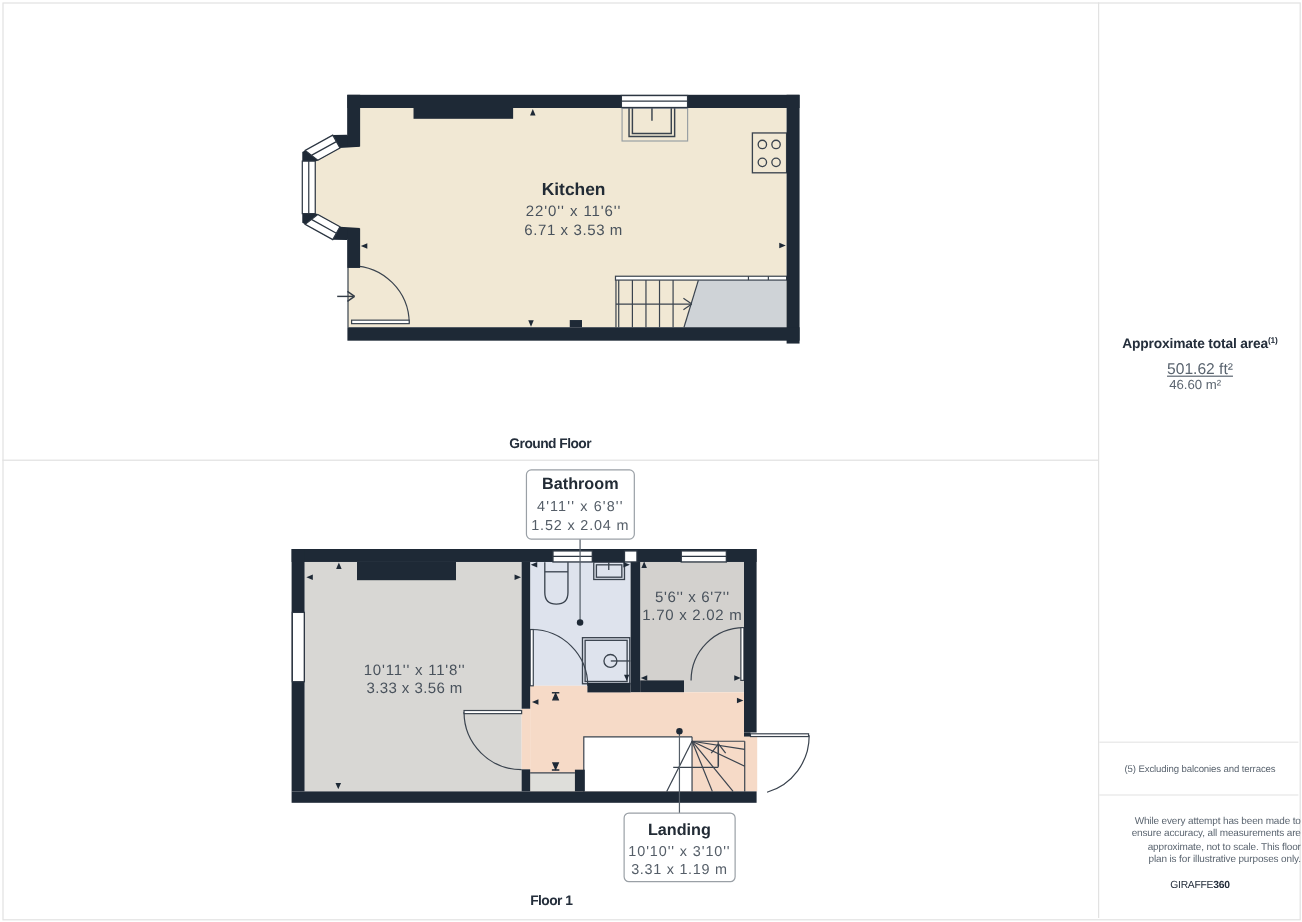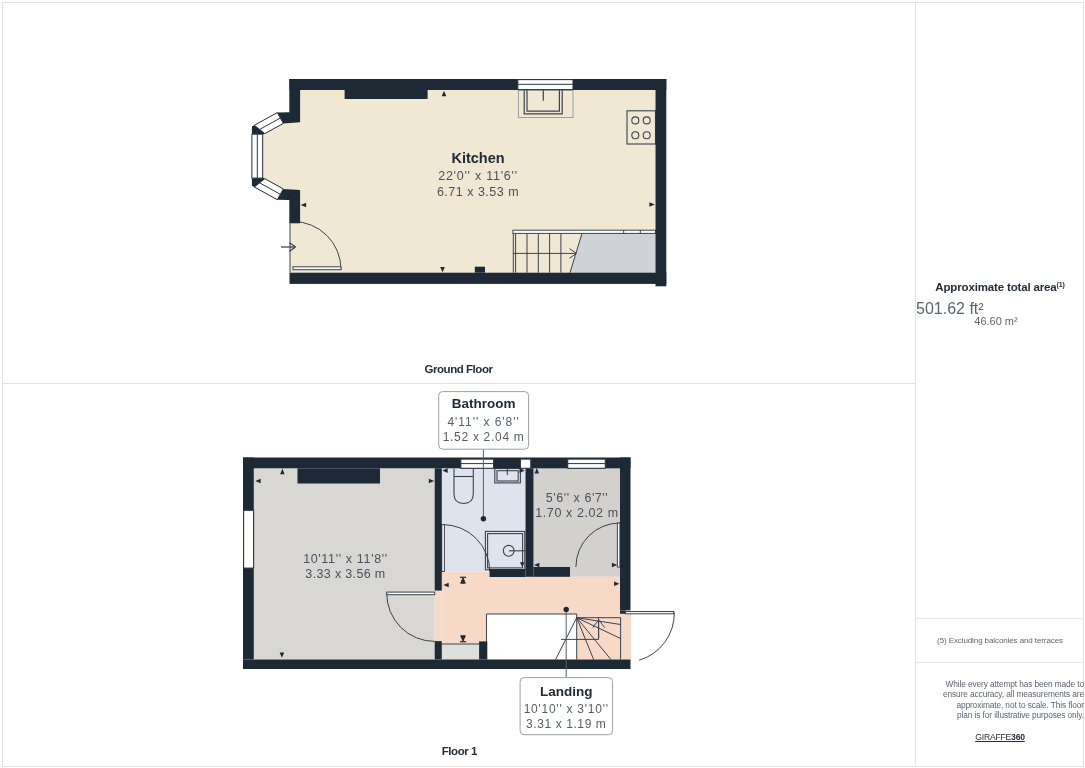--- a/index.html
+++ b/index.html
@@ -300,21 +300,21 @@
 <text x="577" y="502" font-size="12.5" letter-spacing="0.55" fill="#49525c" text-anchor="middle">5'6'' x 6'7''</text>
 
 <text x="577" y="516.5" font-size="12.5" letter-spacing="0.6" fill="#49525c" text-anchor="middle">1.70 x 2.02 m</text>
 
 <text x="459.4" y="754.5" font-size="11.5" letter-spacing="-0.45" font-weight="bold" fill="#242e3b" text-anchor="middle">Floor 1</text>
 </g>
 </svg>
 
 <div class="abs" style="left:916px;top:281px;width:168px;text-align:center;font-size:11.5px;font-weight:bold;color:#242e3b;letter-spacing:-0.15px;">Approximate total area<span style="font-size:7px;vertical-align:4px;">(1)</span></div>
 
-<div class="abs" style="left:916px;top:299.5px;width:168px;font-size:16px;color:#5b6570;">501.62 ft²</div>
+<div class="abs" style="left:916px;top:299.5px;width:168px;text-align:center;font-size:13px;color:#5b6570;text-decoration:underline;">501.62 ft²</div>
 
 <div class="abs" style="left:912px;top:315px;width:168px;text-align:center;font-size:11px;color:#5b6570;">46.60 m²</div>
 
 <div class="abs" style="left:916px;top:635.5px;width:168px;text-align:center;font-size:8px;letter-spacing:-0.1px;color:#5b6570;">(5) Excluding balconies and terraces</div>
 
 <div class="abs" style="left:916px;top:679px;width:168px;text-align:right;font-size:8.3px;line-height:10.3px;letter-spacing:-0.1px;color:#5b6570;">While every attempt has been made to<br>ensure accuracy, all measurements are<br>approximate, not to scale. This floor<br>plan is for illustrative purposes only.</div>
 
-<div class="abs" style="left:916px;top:732px;width:168px;text-align:center;font-size:8.6px;color:#242e3b;letter-spacing:-0.2px;text-decoration:underline;">GIRAFFE<b>360</b></div>
+<div class="abs" style="left:916px;top:732px;width:168px;text-align:center;font-size:8.6px;color:#242e3b;letter-spacing:-0.2px;">GIRAFFE<b>360</b></div>
 
 </body></html>

